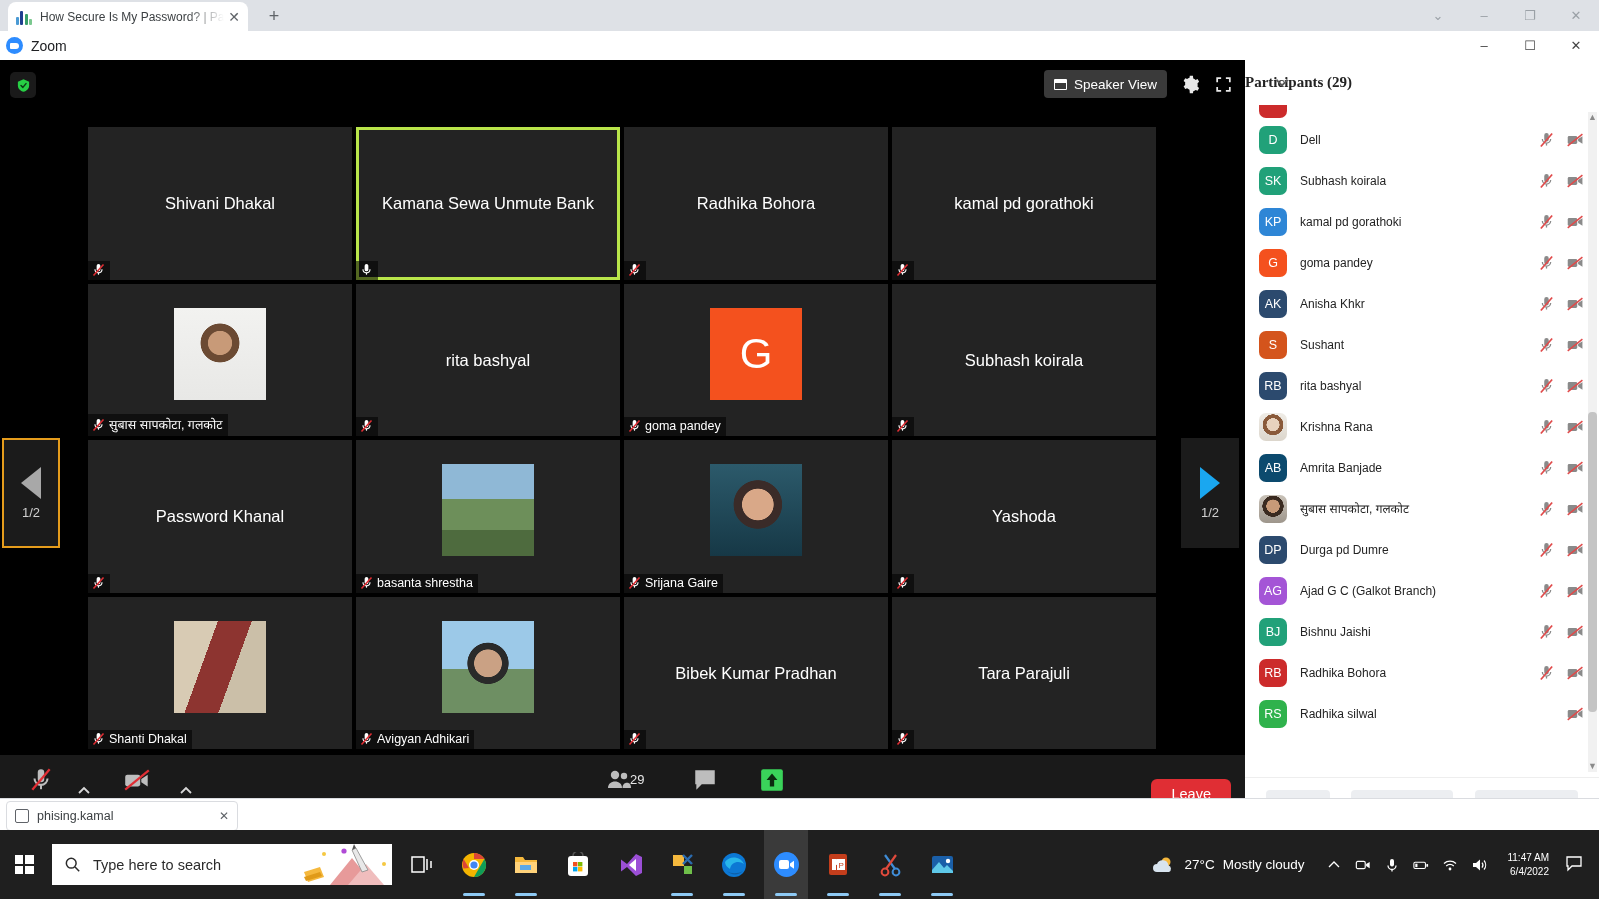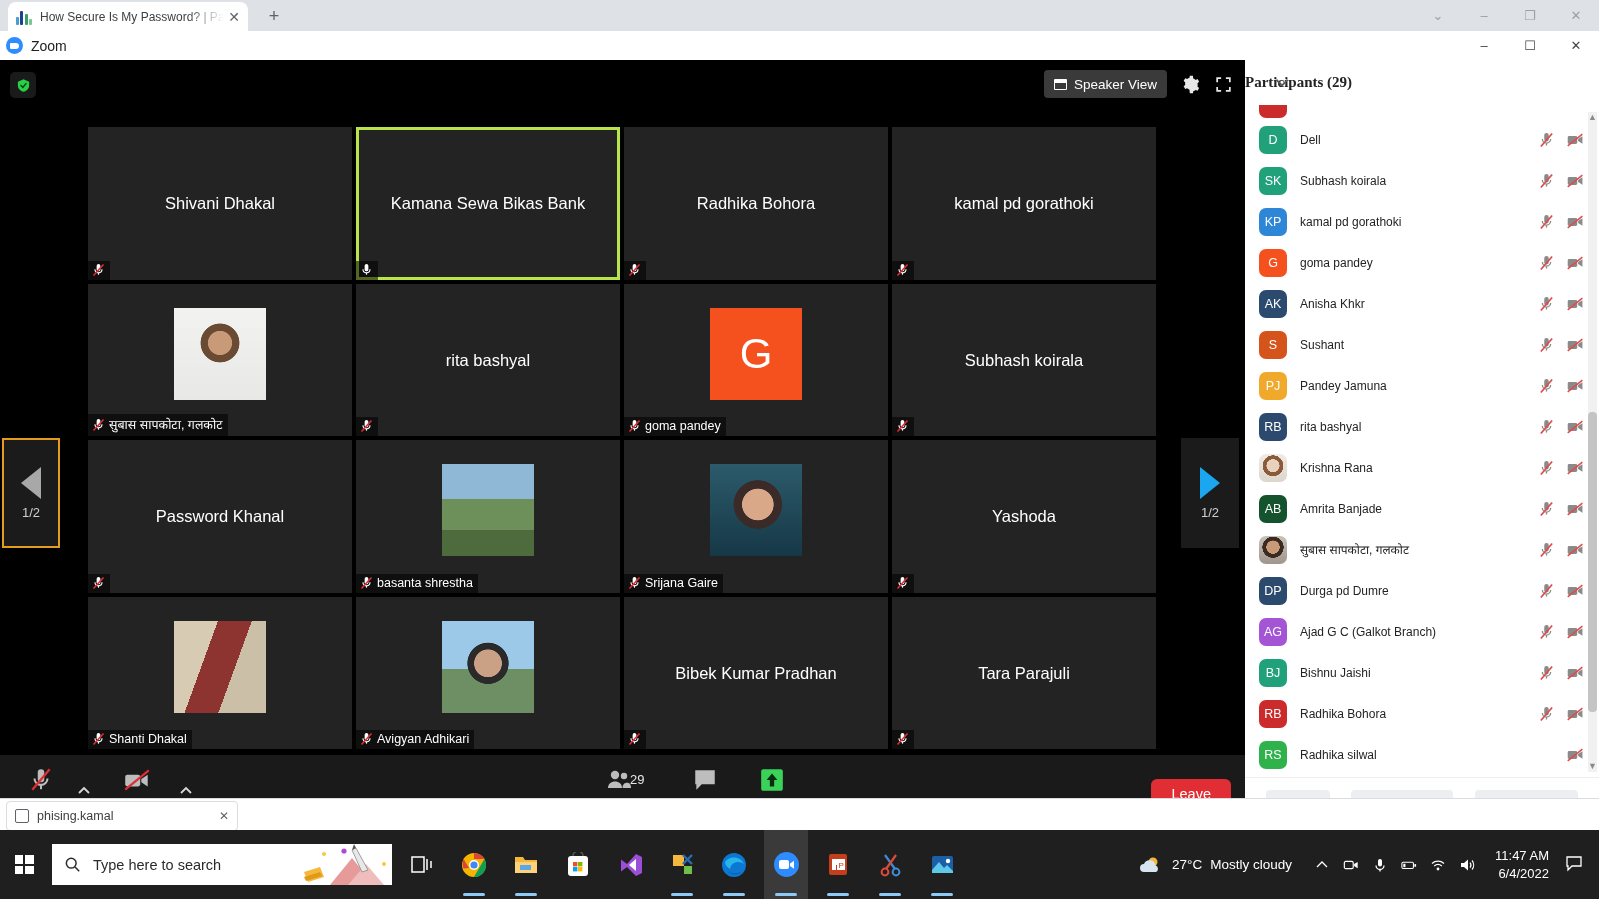--- a/index.html
+++ b/index.html
@@ -140,21 +140,21 @@
   .tb-ico { width:44px; height:69px; display:flex; align-items:center; justify-content:center;
             position:relative; cursor:pointer; }
   .tb-ico.running::after { content:""; position:absolute; bottom:3px; left:11px; width:22px; height:3px;
                            background:#8ecaf5; border-radius:2px; }
   .tb-ico.active { background:#3a3a3a; }
   .tray { position:absolute; right:0; top:0; height:69px; display:flex; align-items:center; }
   .weather { display:flex; align-items:center; gap:8px; padding:0 12px; cursor:pointer; }
   .weather .wtxt { color:#fff; font-size:13.5px; white-space:nowrap; }
   .tray-icos { display:flex; align-items:center; gap:13px; padding:0 10px; }
   .tray-icos svg { width:16px; height:16px; cursor:pointer; }
-  .clock { color:#fff; font-size:13px; line-height:1.35; text-align:right; padding:0 10px; cursor:pointer; }
+  .clock { color:#fff; font-size:10px; line-height:1.35; text-align:right; padding:0 10px; cursor:pointer; }
   .notif { padding:0 16px 0 6px; cursor:pointer; }
 </style>
 </head>
 <body>
 
 <div class="browser-chrome">
   <div class="tab">
     <span class="tab-favicon">
         <i></i>
         <i></i>
@@ -214,21 +214,21 @@
       <span class="mic-ico"><svg viewBox="0 0 14 15">
         <path fill="#fff" d="M7 9a2 2 0 002-2V3a2 2 0 10-4 0v4a2 2 0 002 2z"></path>
         <path fill="none" stroke="#fff" stroke-width="1.2" d="M3.2 6.8a3.8 3.8 0 007.6 0"></path>
         <path stroke="#fff" stroke-width="1.2" d="M7 10.6v2"></path>
         <path stroke="#e02e34" stroke-width="1.7" d="M1.6 13.4 L12.4 1.6"></path>
       </svg></span>
 
     </div>
         </div>
         <div class="tile active">
-          <div class="tile-name-center">Kamana Sewa Bikas Bank</div>
+          <div class="tile-name-center">Kamana Sewa Unmute Bank</div>
           <div class="tile-foot">
       <span class="mic-ico"><svg viewBox="0 0 14 15">
         <path fill="#fff" d="M7 9a2 2 0 002-2V3a2 2 0 10-4 0v4a2 2 0 002 2z"></path>
         <path fill="none" stroke="#fff" stroke-width="1.2" d="M3.2 6.8a3.8 3.8 0 007.6 0"></path>
         <path stroke="#fff" stroke-width="1.2" d="M7 10.6v2"></path>
       </svg></span>
 
     </div>
         </div>
         <div class="tile">
@@ -602,39 +602,20 @@
           <path stroke="#e04a4a" stroke-width="1.8" d="M4 15.4 L16 1.6"></path>
         </svg>
       <svg viewBox="0 0 22 17">
           <rect x="2" y="4" width="11" height="9" rx="1.6" fill="#8a8a8a"></rect>
           <path fill="#8a8a8a" d="M14 7.2l5-3v8.6l-5-3z"></path>
           <path stroke="#e04a4a" stroke-width="1.8" d="M2 15.4 L19 1.6"></path>
         </svg>
     </div>
         </div>
         <div class="p-row">
-    <div class="p-av" style="background:#f0a92b">
-            <span>PJ</span>
-          </div>
-    <div class="p-name">Pandey Jamuna</div>
-    <div class="p-icons">
-      <svg viewBox="0 0 20 17">
-          <path fill="#8a8a8a" d="M10 10a2.4 2.4 0 002.4-2.4V3.4a2.4 2.4 0 10-4.8 0v4.2A2.4 2.4 0 0010 10z"></path>
-          <path fill="none" stroke="#8a8a8a" stroke-width="1.4" d="M5.6 7.4a4.4 4.4 0 008.8 0"></path>
-          <path stroke="#8a8a8a" stroke-width="1.4" d="M10 12v2.4"></path>
-          <path stroke="#e04a4a" stroke-width="1.8" d="M4 15.4 L16 1.6"></path>
-        </svg>
-      <svg viewBox="0 0 22 17">
-          <rect x="2" y="4" width="11" height="9" rx="1.6" fill="#8a8a8a"></rect>
-          <path fill="#8a8a8a" d="M14 7.2l5-3v8.6l-5-3z"></path>
-          <path stroke="#e04a4a" stroke-width="1.8" d="M2 15.4 L19 1.6"></path>
-        </svg>
-    </div>
-        </div>
-        <div class="p-row">
     <div class="p-av" style="background:#2c4a6e">
             <span>RB</span>
           </div>
     <div class="p-name">rita bashyal</div>
     <div class="p-icons">
       <svg viewBox="0 0 20 17">
           <path fill="#8a8a8a" d="M10 10a2.4 2.4 0 002.4-2.4V3.4a2.4 2.4 0 10-4.8 0v4.2A2.4 2.4 0 0010 10z"></path>
           <path fill="none" stroke="#8a8a8a" stroke-width="1.4" d="M5.6 7.4a4.4 4.4 0 008.8 0"></path>
           <path stroke="#8a8a8a" stroke-width="1.4" d="M10 12v2.4"></path>
           <path stroke="#e04a4a" stroke-width="1.8" d="M4 15.4 L16 1.6"></path>
@@ -657,21 +638,21 @@
           <path stroke="#e04a4a" stroke-width="1.8" d="M4 15.4 L16 1.6"></path>
         </svg>
       <svg viewBox="0 0 22 17">
           <rect x="2" y="4" width="11" height="9" rx="1.6" fill="#8a8a8a"></rect>
           <path fill="#8a8a8a" d="M14 7.2l5-3v8.6l-5-3z"></path>
           <path stroke="#e04a4a" stroke-width="1.8" d="M2 15.4 L19 1.6"></path>
         </svg>
     </div>
         </div>
         <div class="p-row">
-    <div class="p-av" style="background:#14532d">
+    <div class="p-av" style="background:#0c4a6e">
             <span>AB</span>
           </div>
     <div class="p-name">Amrita Banjade</div>
     <div class="p-icons">
       <svg viewBox="0 0 20 17">
           <path fill="#8a8a8a" d="M10 10a2.4 2.4 0 002.4-2.4V3.4a2.4 2.4 0 10-4.8 0v4.2A2.4 2.4 0 0010 10z"></path>
           <path fill="none" stroke="#8a8a8a" stroke-width="1.4" d="M5.6 7.4a4.4 4.4 0 008.8 0"></path>
           <path stroke="#8a8a8a" stroke-width="1.4" d="M10 12v2.4"></path>
           <path stroke="#e04a4a" stroke-width="1.8" d="M4 15.4 L16 1.6"></path>
         </svg>

